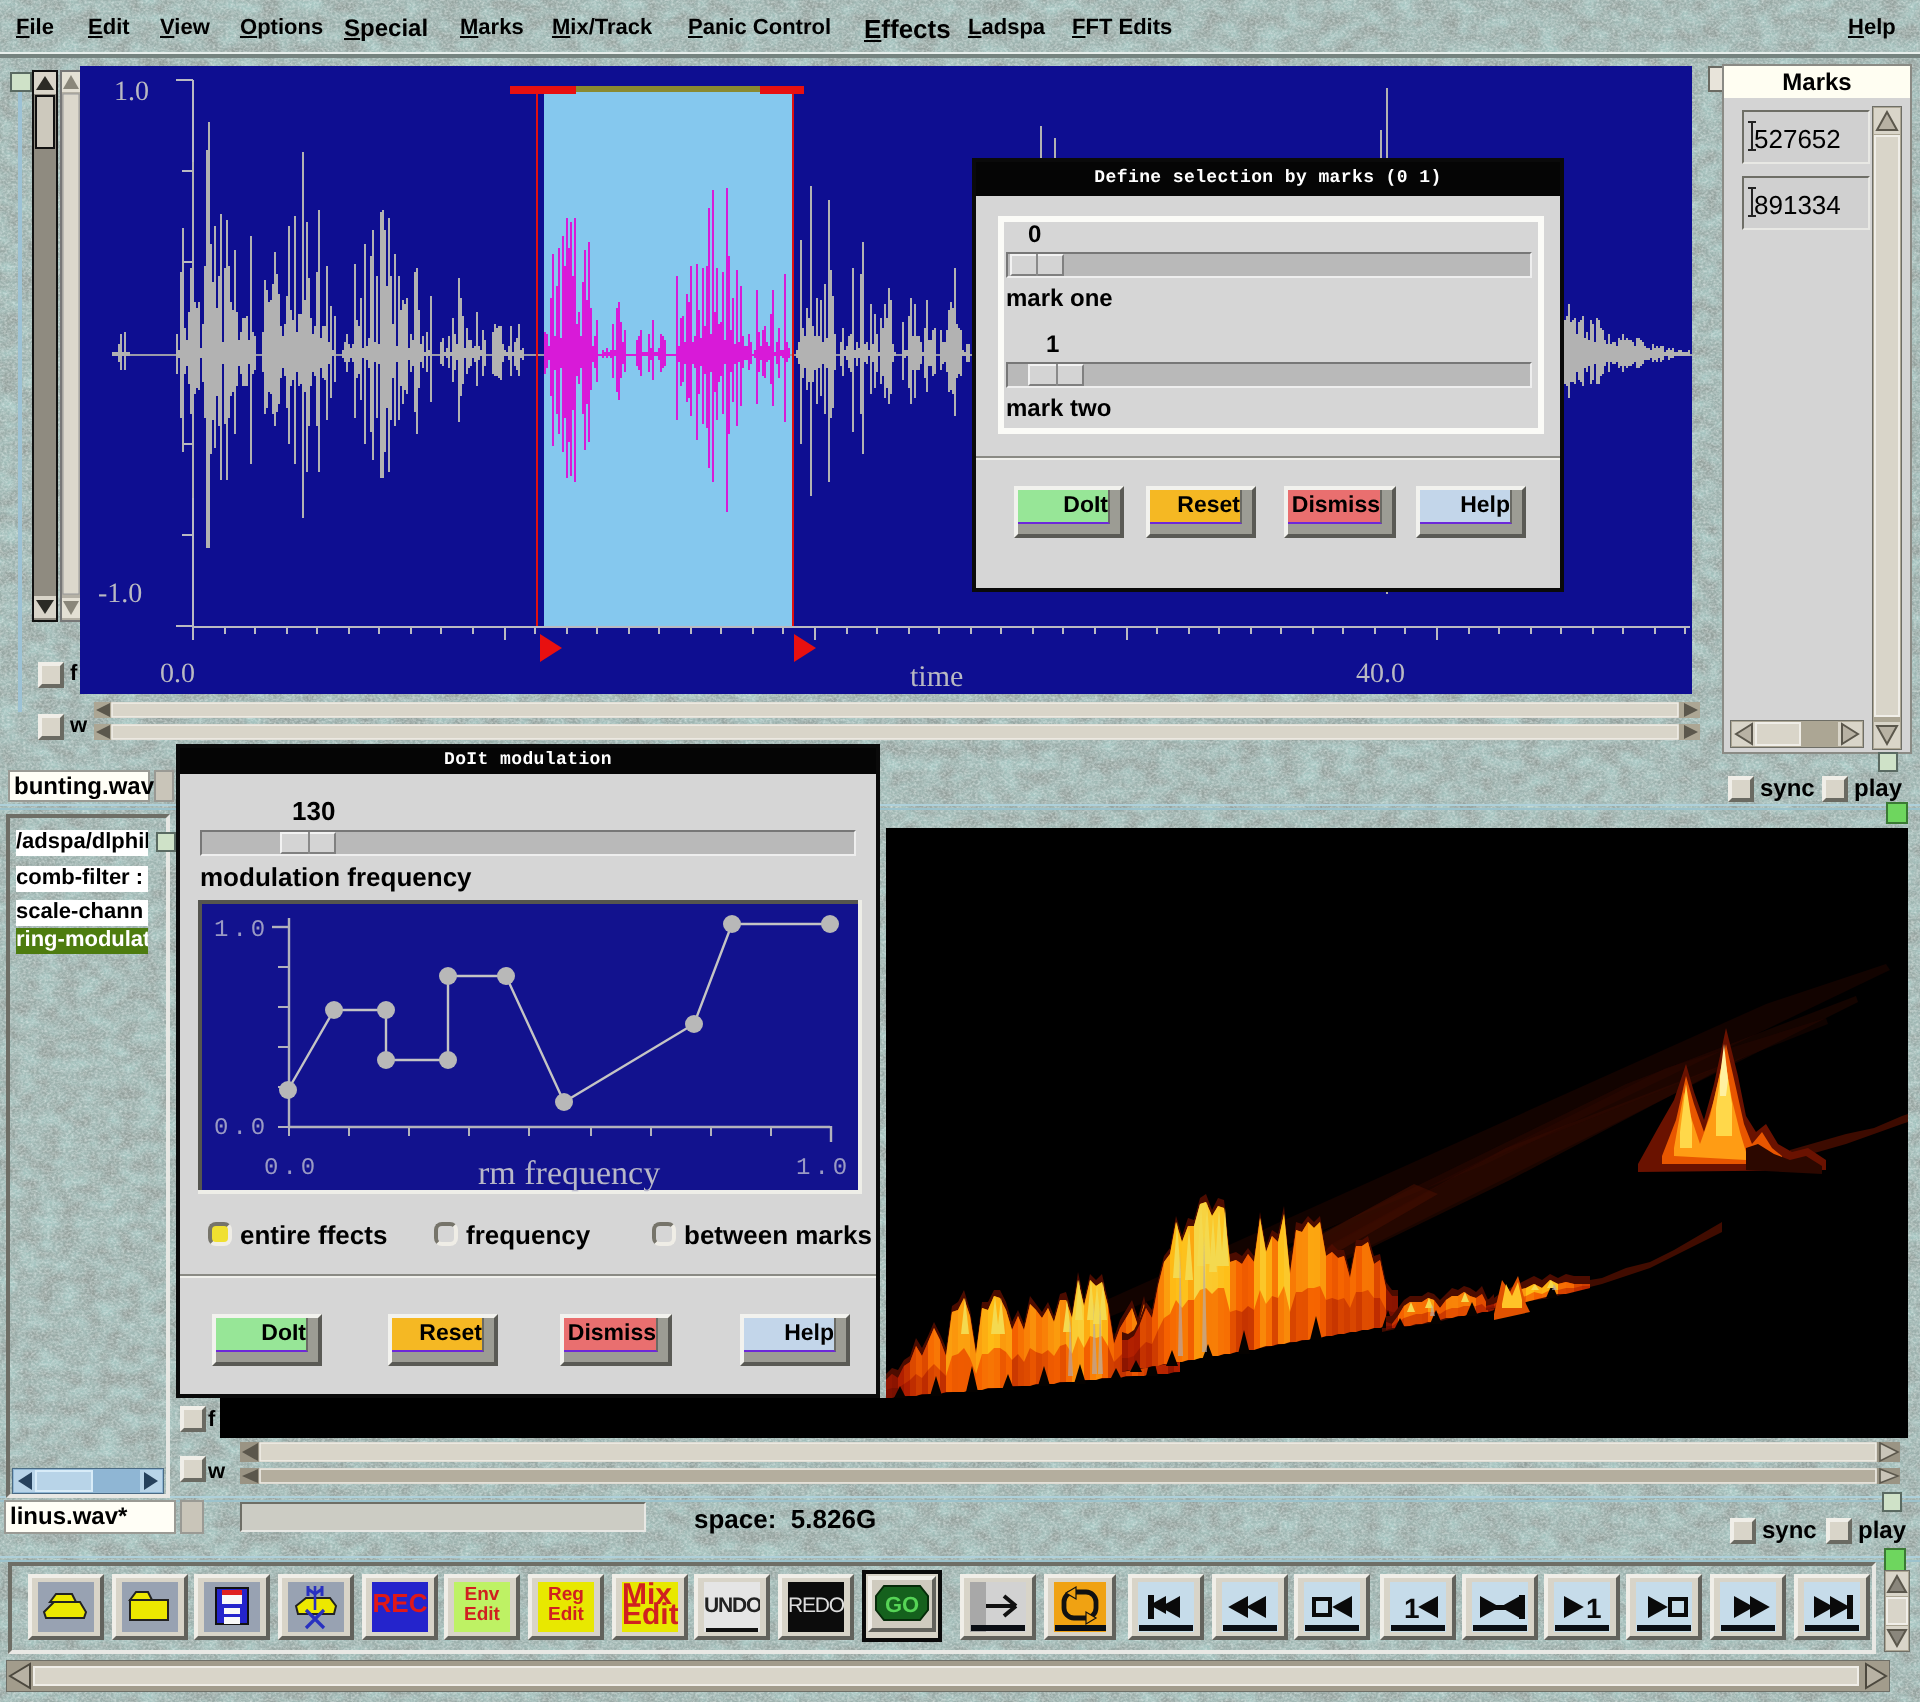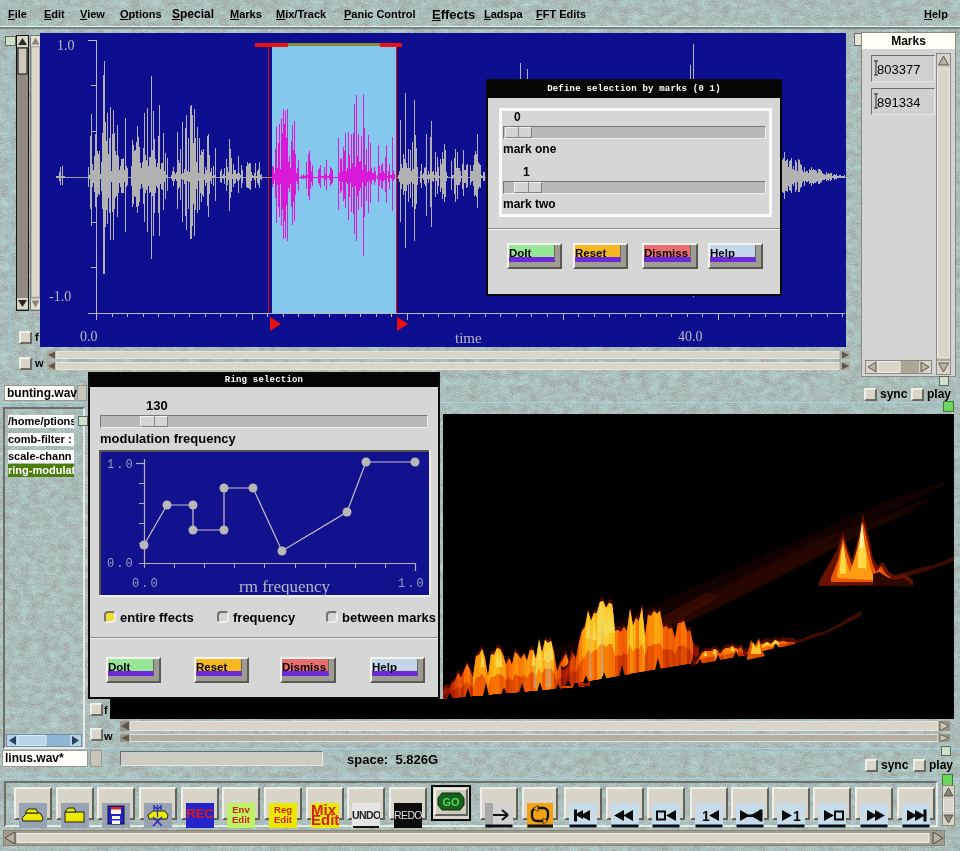--- a/index.html
+++ b/index.html
@@ -1,22 +1,22 @@
 <!DOCTYPE html>
 <html><head><meta charset="utf-8"><style>
 *{margin:0;padding:0;box-sizing:border-box}
 html,body{width:960px;height:851px;overflow:hidden;background:#aeb9b5;font-family:"Liberation Sans", sans-serif;}
 .ab{position:absolute}
 .lbl{position:absolute;font-weight:bold;color:#000;font-size:12px;line-height:13px;white-space:nowrap}
 .sk{border-top:2px solid #6e6e66;border-left:2px solid #6e6e66;border-bottom:2px solid #e8e8e4;border-right:2px solid #e8e8e4}
 .dlg{background:#d6d6d6;border:2px solid #0a0a0a}
 .titl{background:#050505;color:#fff;font-family:"Liberation Mono", monospace;font-weight:bold;font-size:9px;text-align:center;letter-spacing:0.2px}
 .btn{position:absolute;background:#9c9c94;border-top:2px solid #f2f2ee;border-left:2px solid #f2f2ee;border-bottom:2px solid #5a5a55;border-right:2px solid #5a5a55}
-.btn>div{position:absolute;left:0;top:0;font-weight:bold;font-size:11.5px;color:#000;text-align:left;border-right:1px solid #6a6a64;border-bottom:5px solid #6d28d9}
-.tbb{position:absolute;width:38px;height:33px;background:#d8d4c8;border-top:2px solid #f0eee8;border-left:2px solid #f0eee8;border-bottom:2px solid #62625c;border-right:2px solid #62625c;padding:14px 3px}
+.btn>div{position:absolute;left:0;top:0;font-weight:bold;font-size:11.5px;color:#000;text-align:right;border-right:1px solid #6a6a64;border-bottom:1px solid #6d28d9}
+.tbb{position:absolute;width:38px;height:33px;background:#d8d4c8;border-top:2px solid #f0eee8;border-left:2px solid #f0eee8;border-bottom:2px solid #62625c;border-right:2px solid #62625c;padding:2px 3px}
 .tbi{position:relative;width:28px;height:25px;overflow:hidden}
 .chk{position:absolute;width:13px;height:13px;background:#d9d5c9;border-top:2px solid #f0eee8;border-left:2px solid #f0eee8;border-bottom:2px solid #6a6a62;border-right:2px solid #6a6a62}
 .witem{position:absolute;left:8px;width:66px;height:13px;background:#fff;color:#000;font-size:11px;font-weight:bold;line-height:13px;white-space:nowrap;overflow:hidden}
 </style></head><body>
 <svg class="ab" style="left:0;top:0" width="960" height="851">
 <filter id="tx" x="0" y="0" width="100%" height="100%">
 <feTurbulence type="fractalNoise" baseFrequency="0.10 0.14" numOctaves="2" seed="17" stitchTiles="stitch"></feTurbulence>
 <feColorMatrix type="matrix" values="0 0 0 0 0.45  0 0 0 0 0.73  0 0 0 0 0.70  0 0 0 1.8 -0.45"></feColorMatrix>
 </filter>
 <filter id="tx2" x="0" y="0" width="100%" height="100%">
@@ -163,21 +163,21 @@
     <rect width="803" height="8" fill="#aca694"></rect>
     <rect x="9" y="0.5" width="783" height="7" fill="#d9d5c9" stroke="#f0eee8" stroke-width="0.8"></rect>
     <polygon points="1,4 8,0.5 8,7.5" fill="#5b574c"></polygon>
     <polygon points="802,4 795,0.5 795,7.5" fill="#5b574c"></polygon>
   </svg>
 <div class="ab" style="left:854px;top:33px;width:8px;height:13px;background:#e8e4da;border:1px solid #6a6a62"></div>
 <div class="ab" style="left:861px;top:32px;width:95px;height:345px;background:#d4d4d4;border:1px solid #8a8a84"></div>
 <div class="ab" style="left:862px;top:33px;width:93px;height:16px;background:#fffef2"></div>
 <div class="lbl" style="left:862px;top:35px;width:93px;text-align:center">Marks</div>
 <div class="ab sk" style="left:871px;top:55px;width:64px;height:27px;background:#d0d0d0;border-width:1px"></div>
-<div class="ab" style="left:877px;top:62px;font-size:13px;color:#000">803377</div>
+<div class="ab" style="left:877px;top:62px;font-size:13px;color:#000">527652</div>
 <svg class="ab" style="left:873px;top:60px" width="6" height="16">
     <path d="M1 1 H5 M3 1 V15 M1 15 H5" stroke="#222" stroke-width="1" fill="none"></path>
   </svg>
 <div class="ab sk" style="left:871px;top:88px;width:64px;height:27px;background:#d0d0d0;border-width:1px"></div>
 <div class="ab" style="left:877px;top:95px;font-size:13px;color:#000">891334</div>
 <svg class="ab" style="left:873px;top:93px" width="6" height="16">
     <path d="M1 1 H5 M3 1 V15 M1 15 H5" stroke="#222" stroke-width="1" fill="none"></path>
   </svg>
 <svg class="ab" style="left:936px;top:53px" width="15" height="322">
 <rect width="15" height="322" fill="#aca694" stroke="#6e6e66" stroke-width="1"></rect>
@@ -203,21 +203,21 @@
 <div class="ab" style="left:4px;top:385px;width:71px;height:16px;background:#fffef6;border:1px solid #9a9a94"></div>
 <div class="lbl" style="left:7px;top:387px">bunting.wav</div>
 <div class="ab" style="left:77px;top:385px;width:10px;height:16px;background:#c9c5b9;border:1px solid #9a9a94"></div>
 <div class="ab" style="left:0;top:402px;width:960px;height:1px;background:#aed0da"></div>
 <div class="ab" style="left:0;top:404px;width:960px;height:1px;background:#9cc2cc"></div>
 <div class="ab" style="left:0;top:748px;width:960px;height:1px;background:#aed0da"></div>
 <div class="ab" style="left:0;top:750px;width:960px;height:1px;background:#9cc2cc"></div>
 <div class="ab" style="left:0;top:778px;width:960px;height:1px;background:#aed0da"></div>
 <div class="ab" style="left:0;top:780px;width:960px;height:1px;background:#9cc2cc"></div>
 <div class="ab sk" style="left:3px;top:407px;width:82px;height:342px;border-width:2px"></div>
-<div class="witem" style="top:415px;background:#fff;color:#000">/home/ptions</div>
+<div class="witem" style="top:415px;background:#fff;color:#000">/adspa/dlphil</div>
 <div class="witem" style="top:433px;background:#fff;color:#000">comb-filter :</div>
 <div class="witem" style="top:450px;background:#fff;color:#000">scale-chann</div>
 <div class="witem" style="top:464px;background:#4d7c0f;color:#fff">ring-modulat</div>
 <div class="ab" style="left:78px;top:416px;width:10px;height:10px;background:#cfe2c8;border:1px solid #5a6a62"></div>
 <svg class="ab" style="left:6px;top:734px" width="76" height="13">
 <rect width="76" height="13" fill="#8fb6d4" stroke="#4a6a84" stroke-width="1"></rect>
 <rect x="1" y="1" width="11" height="11" fill="#b8d4e8"></rect>
     <polygon points="3,6.5 10,2 10,11" fill="#26415c"></polygon>
 <rect x="12" y="1.5" width="28" height="10" fill="#b8d4e8" stroke="#d8ecf8" stroke-width="1"></rect>
 <rect x="64" y="1" width="11" height="11" fill="#b8d4e8"></rect>
@@ -594,21 +594,21 @@
 <div class="btn" style="left:573px;top:243px;width:55px;height:26px">
     <div style="width:46px;height:17px;background:#f5b823;line-height:17px">Reset</div>
   </div>
 <div class="btn" style="left:642px;top:243px;width:56px;height:26px">
     <div style="width:47px;height:17px;background:#e96f6f;line-height:17px">Dismiss</div>
   </div>
 <div class="btn" style="left:708px;top:243px;width:55px;height:26px">
     <div style="width:46px;height:17px;background:#c3d6ea;line-height:17px">Help</div>
   </div>
 <div class="ab dlg" style="left:88px;top:372px;width:352px;height:327px"></div>
-<div class="ab titl" style="left:90px;top:374px;width:348px;height:13px;line-height:13px">Ring selection</div>
+<div class="ab titl" style="left:90px;top:374px;width:348px;height:13px;line-height:13px">DoIt modulation</div>
 <div class="lbl" style="left:146px;top:399px;font-size:13px">130</div>
 <div class="ab" style="left:100px;top:415px;width:328px;height:13px;background:#b9b9b9;border-top:1px solid #777;border-left:1px solid #777;border-bottom:1px solid #eee;border-right:1px solid #eee"></div>
 <div class="ab" style="left:140px;top:416px;width:28px;height:11px;background:#d4d4d4;border-top:1px solid #f2f2f2;border-left:1px solid #f2f2f2;border-bottom:1px solid #808080;border-right:1px solid #808080"></div>
 <div class="ab" style="left:154px;top:416px;width:1px;height:11px;background:#8a8a8a"></div>
 <div class="lbl" style="left:100px;top:432px;font-size:13px">modulation frequency</div>
 <svg class="ab" style="left:99px;top:450px" width="332" height="147">
     <rect width="332" height="147" fill="#12128e"></rect>
     <rect x="0" y="0" width="332" height="2" fill="#55554f"></rect>
     <rect x="0" y="0" width="2" height="147" fill="#55554f"></rect>
     <rect x="0" y="145" width="332" height="2" fill="#eeeee8"></rect>

